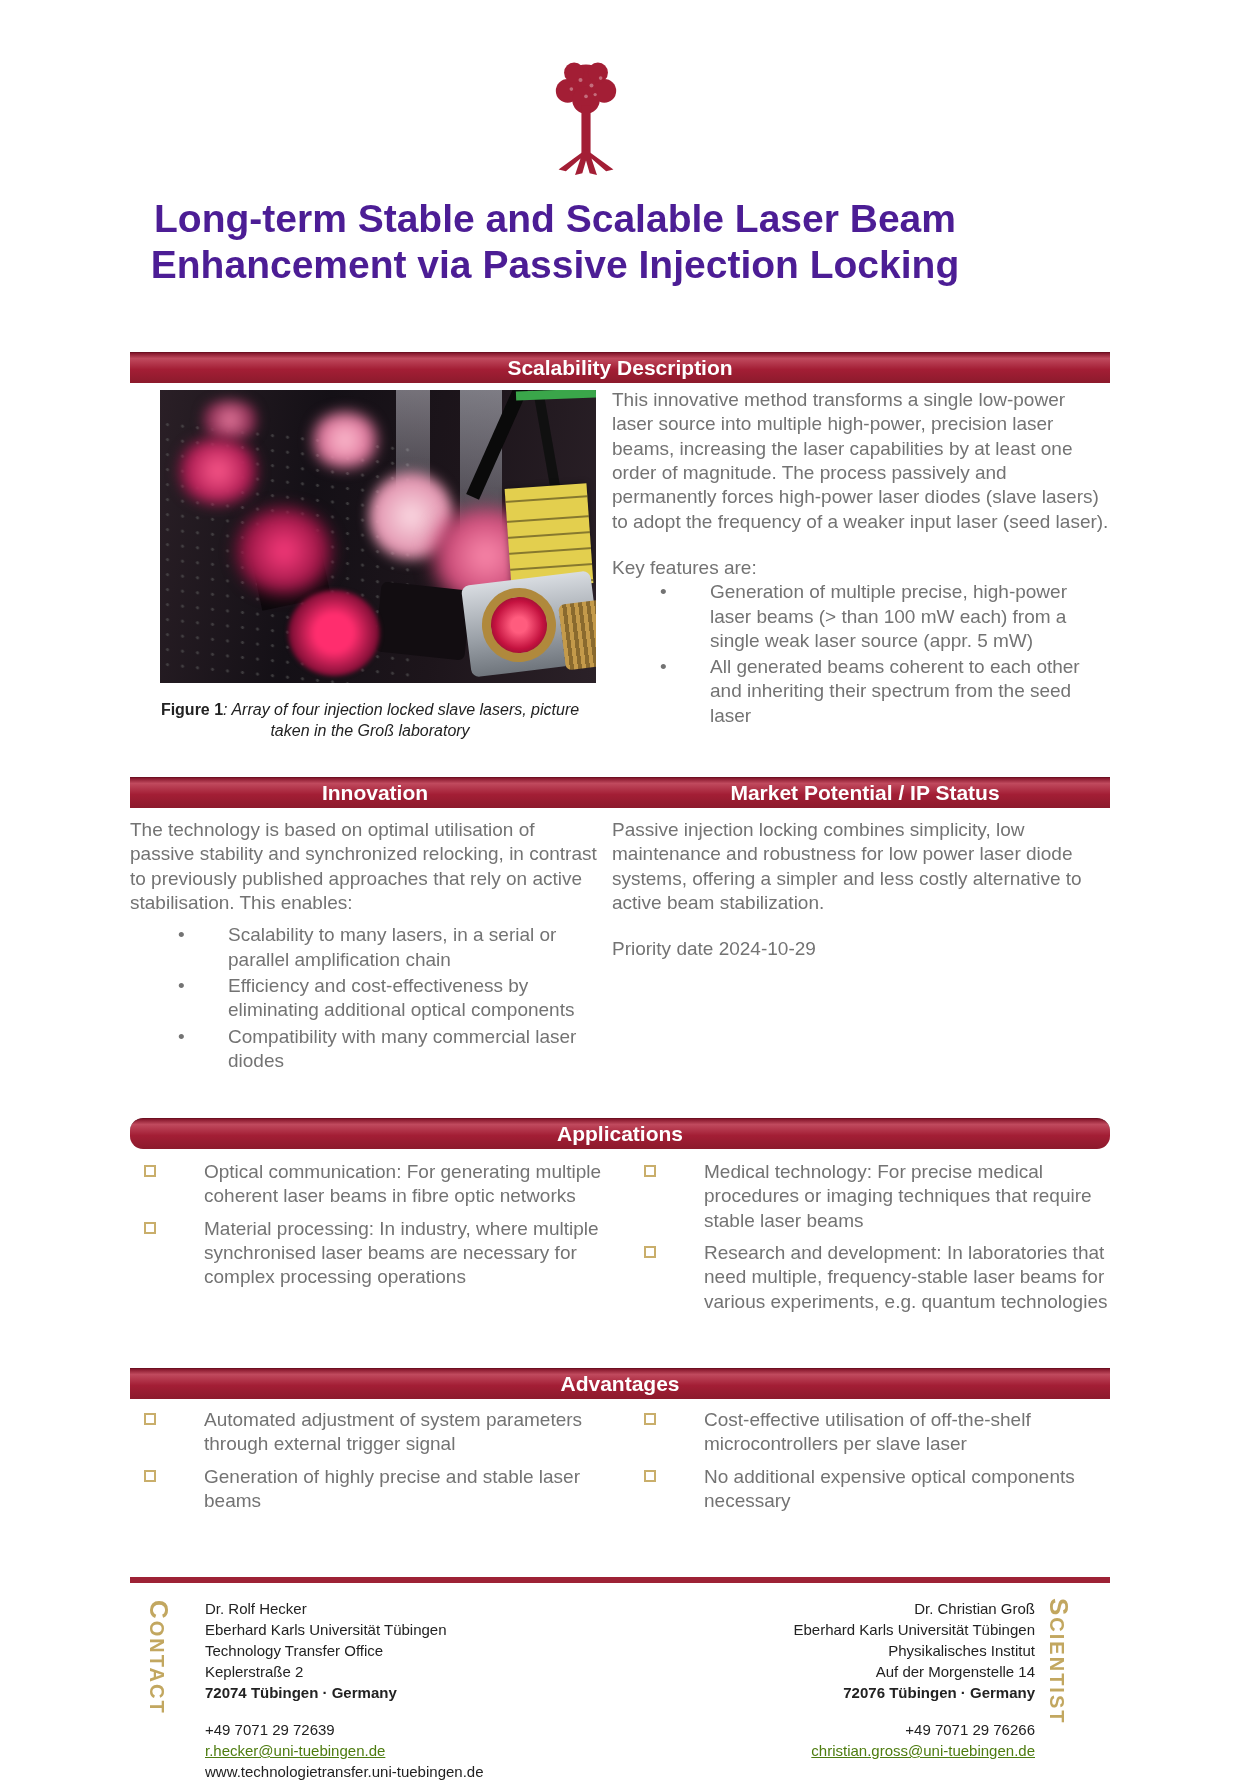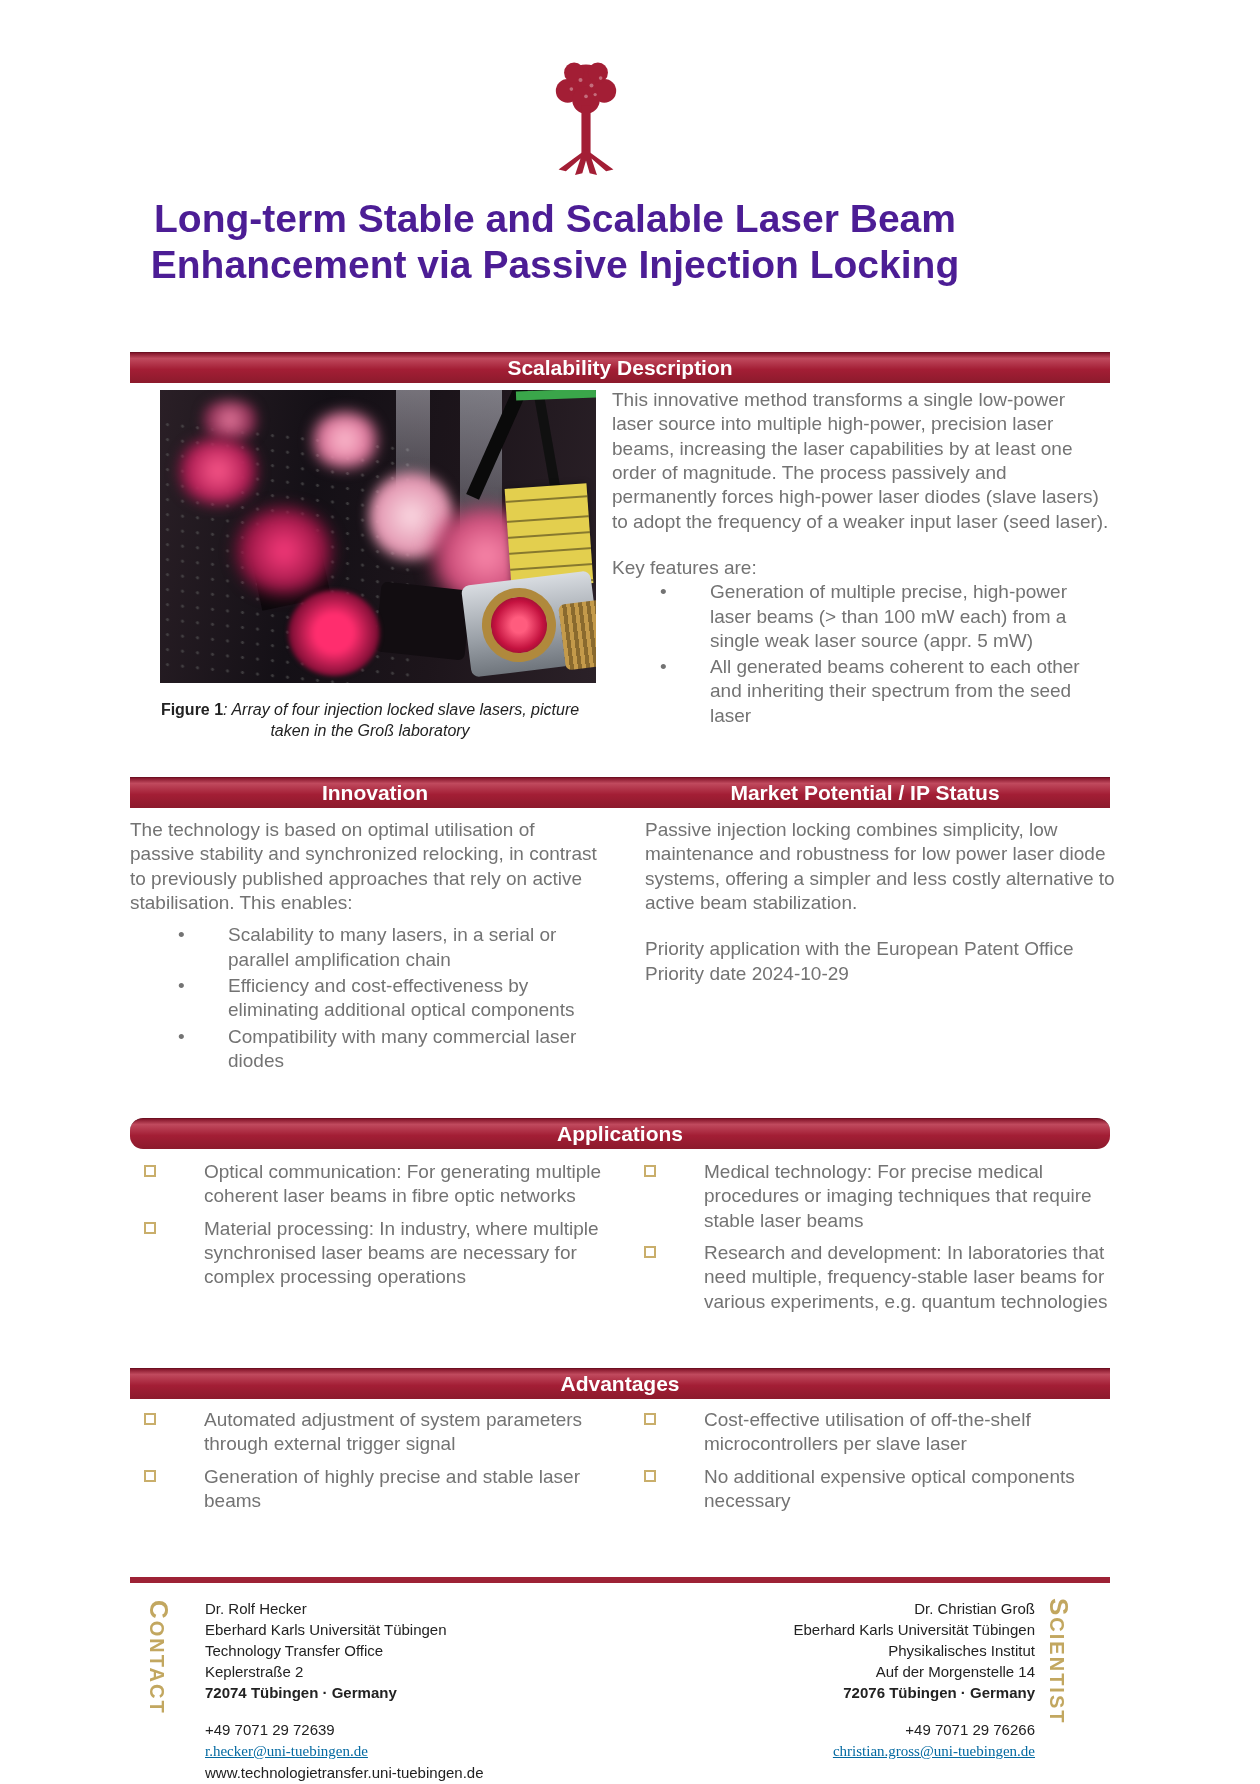--- a/index.html
+++ b/index.html
@@ -102,21 +102,21 @@
   .figure-caption .fig-bold { font-weight:bold; }
   .figure-caption .fig-italic { font-style:italic; }
 
   
   .footer-rule { position:absolute; left:130px; top:1577px; width:980px; height:6px; background:#9d2235; }
   .footer-block { position:absolute; top:1598px; font-size:15px; line-height:1.4; color:#222; }
   .footer-left { left:205px; width:330px; text-align:left; }
   .footer-right { left:700px; width:335px; text-align:right; }
   .footer-block .bold { font-weight:bold; }
   .footer-block .gap { height:16px; }
-  .footer-block a { color:#0369a1; text-decoration:underline;font-family:Liberation Serif, serif; }
+  .footer-block a { color:#4d7c0f; text-decoration:underline; }
   .vlabel {
     position:absolute; color:#c2a760; font-weight:bold; font-size:20px; letter-spacing:2px;
     writing-mode:vertical-rl; text-orientation:sideways;
   }
   .vlabel::first-letter { font-size:26px; }
   .vlabel-contact { left:143px; top:1600px; }
   .vlabel-scientist { left:1043px; top:1598px; }
 </style>
 </head>
 <body>
@@ -205,23 +205,22 @@
         <span class="marker">•</span>
         <span>Efficiency and cost-effectiveness by eliminating additional optical components</span>
       </li>
       <li>
         <span class="marker">•</span>
         <span>Compatibility with many commercial laser diodes</span>
       </li>
     </ul>
   </div>
 
-  <div class="col body-text" style="left:645px; top:818px; width:498px;">
+  <div class="col body-text" style="left:612px; top:818px; width:498px;">
     <p class="para">Passive injection locking combines simplicity, low maintenance and robustness for low power laser diode systems, offering a simpler and less costly alternative to active beam stabilization.</p>
-    <p>Priority application with the European Patent Office</p>
     <p>Priority date 2024-10-29</p>
   </div>
 
   <div class="banner" style="left:130px; top:1118px; width:980px;border-radius:13px;">Applications</div>
 
   <div class="col body-text" style="left:130px; top:1160px; width:478px;">
     <ul class="squares">
       <li>
         <span class="sq"></span>
         <span>Optical communication: For generating multiple coherent laser beams in fibre optic networks</span>

